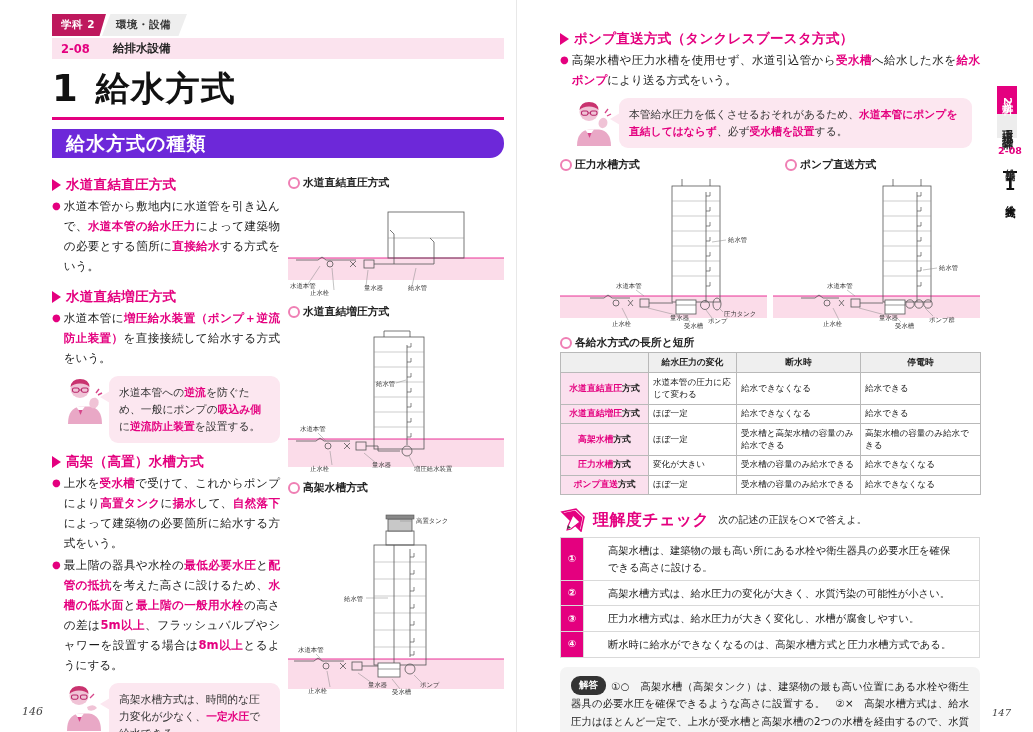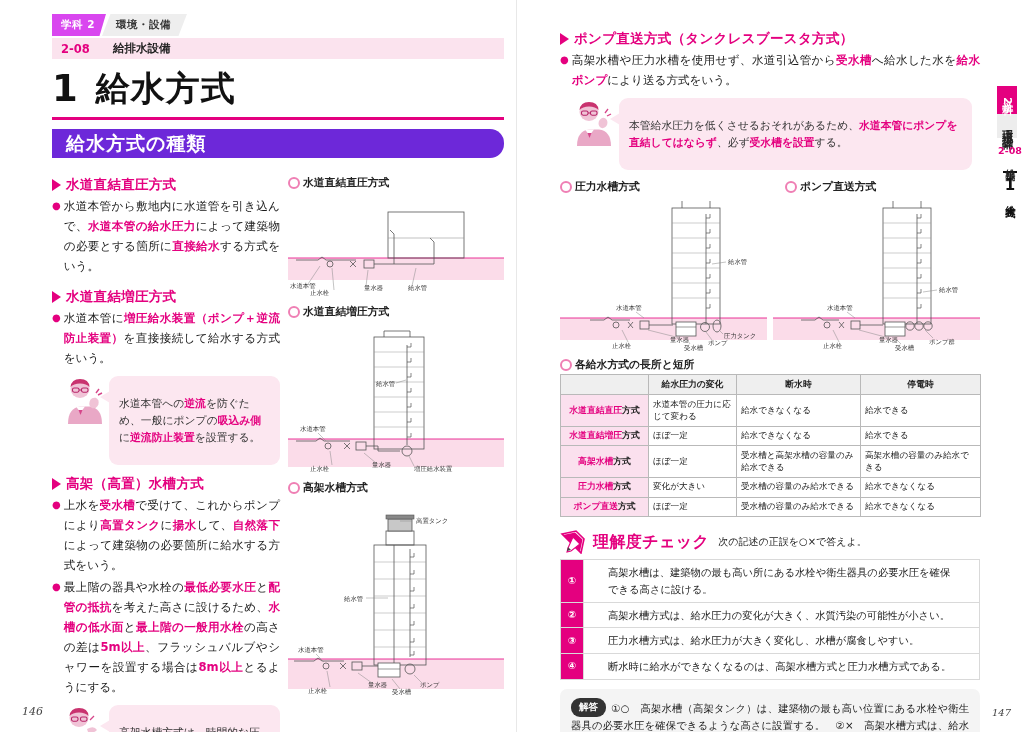--- a/index.html
+++ b/index.html
@@ -11,21 +11,21 @@
     overflow:hidden;
     position:relative;
   }
   .page{position:absolute;top:0;left:0;width:1033px;height:732px;}
   .spine{position:absolute;left:516px;top:0;width:1px;height:732px;background:#e8e8e8;}
   .pk{color:#e4007f;font-weight:bold;}
 
   
   .tabrow{position:absolute;left:52px;top:14px;height:22px;display:flex;align-items:stretch;}
   .tab-a{
-    background:#d946ef;color:#fff;font-size:10.5px;font-weight:bold;
+    background:#be185d;color:#fff;font-size:10.5px;font-weight:bold;
     padding:3px 11px 3px 9px;display:flex;align-items:center;
     clip-path:polygon(0 0,100% 0,88% 100%,0 100%);
     letter-spacing:.5px;
   }
   .tab-b{
     background:#eeeeee;color:#333;font-size:10.5px;font-weight:bold;
     padding:3px 16px 3px 14px;display:flex;align-items:center;margin-left:-4px;
     clip-path:polygon(10% 0,100% 0,90% 100%,0 100%);
     letter-spacing:.5px;
   }
@@ -54,21 +54,21 @@
   .bullets{font-size:11.6px;color:#1a1a1a;}
   .bl{display:flex;margin-bottom:2px;}
   .bl .dot{color:#e4007f;margin-right:3px;font-size:10px;line-height:1.75;}
   .bl .bt{flex:1;line-height:1.72;text-align:justify;}
 
   
   .bubwrap{display:flex;align-items:flex-start;margin:7px 0 10px 6px;}
   .face{width:46px;height:50px;flex:0 0 46px;position:relative;}
   .bub{
     position:relative;background:#fce7f0;border-radius:9px;
-    padding:19px 10px;font-size:10.8px;line-height:1.6;color:#333;flex:1;margin-left:5px;
+    padding:8px 10px;font-size:10.8px;line-height:1.6;color:#333;flex:1;margin-left:5px;
   }
   .bub:before{
     content:"";position:absolute;left:-9px;top:15px;
     border-top:6px solid transparent;border-bottom:6px solid transparent;
     border-right:10px solid #fce7f0;
   }
 
   
   .dgh{display:flex;align-items:center;font-size:10.8px;font-weight:bold;color:#222;margin-bottom:2px;}
   .ring{width:8px;height:8px;border-radius:50%;border:2.5px solid #ef7fb4;margin-right:3px;}

